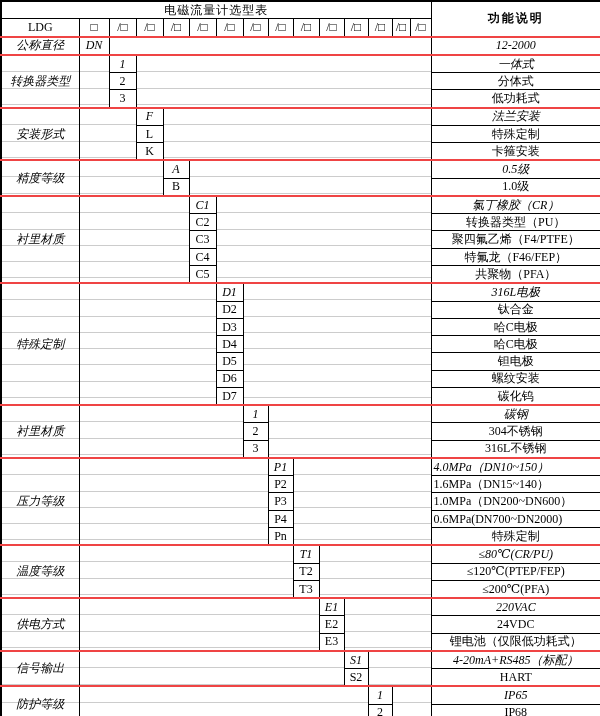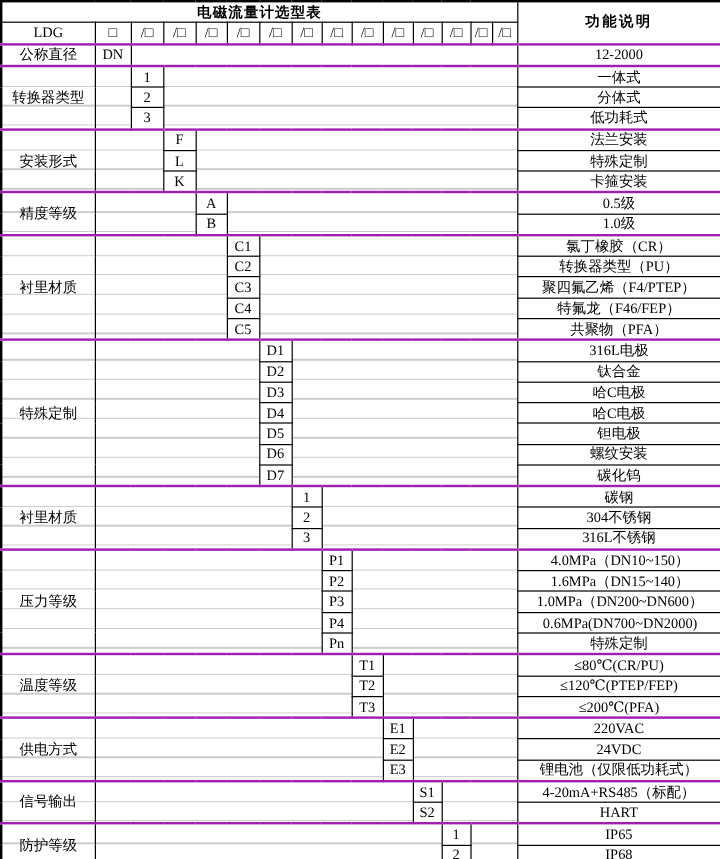--- a/index.html
+++ b/index.html
@@ -12,25 +12,25 @@
     border-collapse:collapse; table-layout:fixed;
     width:600px; border:2px solid #000; background:#fff;
   }
   table.sel td {
     border:1px solid #000;
     padding:0; height:16.27px;
     font-size:12px; line-height:1.05;
     text-align:center; vertical-align:middle;
     overflow:hidden; white-space:nowrap;
   }
-  tr.gs > td { border-top:2px solid #a21caf; }
-  td.title-cell { font-weight:bold; font-size:14px; letter-spacing:1px; }
+  tr.gs > td { border-top:2px solid #ef4444;font-style:italic; }
+  td.title-cell { font-weight:normal; font-size:14px; letter-spacing:1px; }
   td.fn-header  { font-weight:bold; font-size:13px; border-left:2px solid #000; letter-spacing:2px; }
   td.fn { border-left:2px solid #000; }
-  td.fn.left { text-align:center; padding-left:2px; }
+  td.fn.left { text-align:left; padding-left:2px; }
   td.lbl-left { text-align:left; padding-left:3px; }
   td.grid {
     background-image:repeating-linear-gradient(
       to bottom,
       transparent 0px, transparent 15.27px,
       #cccccc 15.27px, #cccccc 16.27px);
   }
   td.slot { font-size:12px; }
 </style>
 </head>
@@ -131,21 +131,21 @@
           <td class="code">C1</td>
           <td class="grid" rowspan="5" colspan="9"></td>
           <td class="fn">氯丁橡胶（CR）</td>
         </tr>
         <tr>
           <td class="code">C2</td>
           <td class="fn">转换器类型（PU）</td>
         </tr>
         <tr>
           <td class="code">C3</td>
-          <td class="fn">聚四氟乙烯（F4/PTEP）</td>
+          <td class="fn">聚四氟乙烯（F4/PTFE）</td>
         </tr>
         <tr>
           <td class="code">C4</td>
           <td class="fn">特氟龙（F46/FEP）</td>
         </tr>
         <tr>
           <td class="code">C5</td>
           <td class="fn">共聚物（PFA）</td>
         </tr>
         <tr class="gs">

